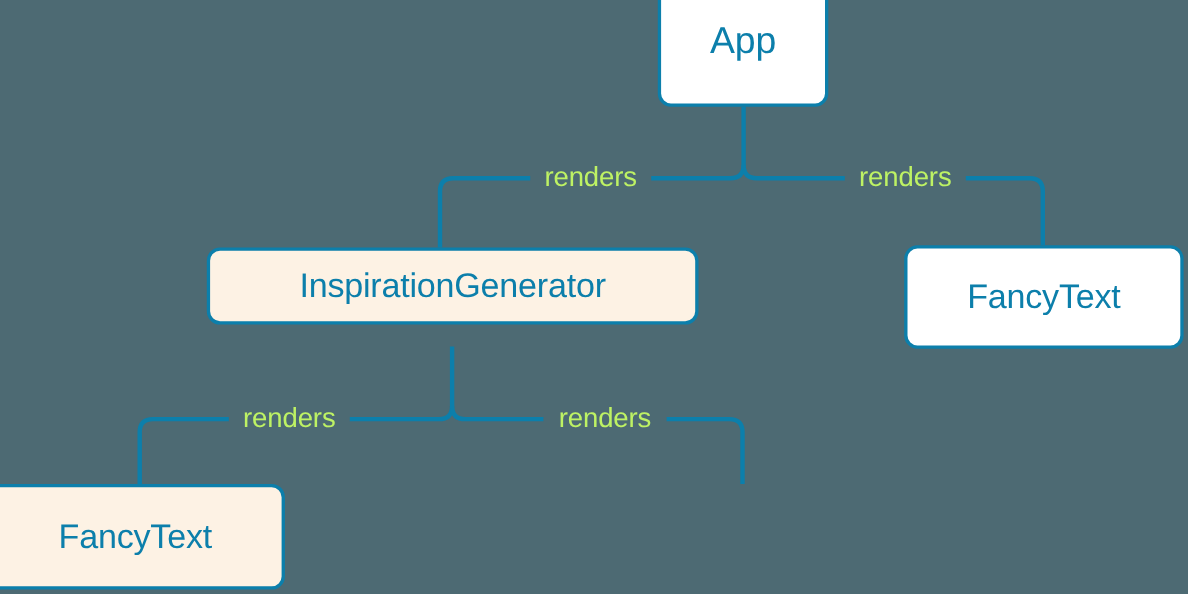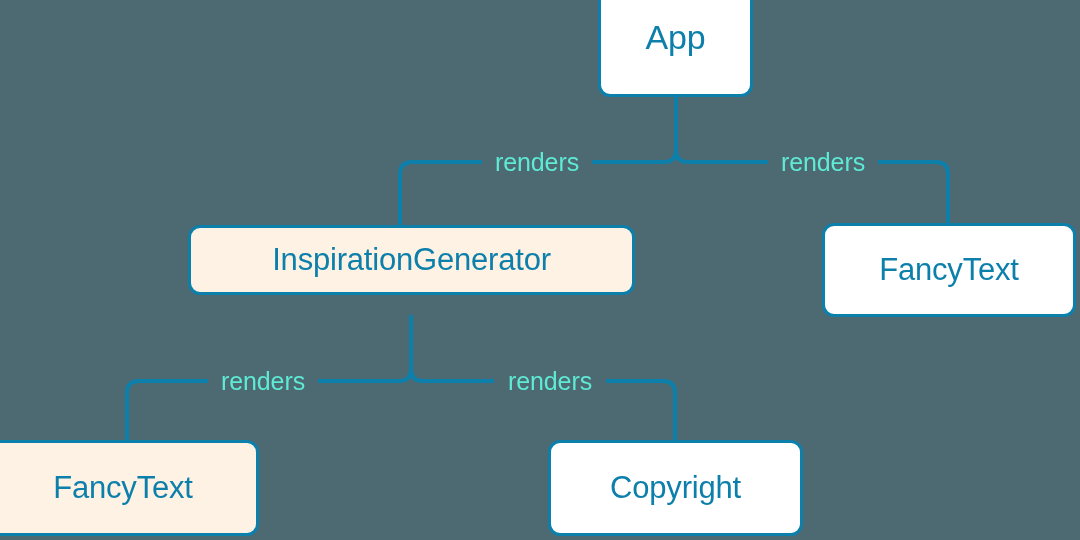--- a/index.html
+++ b/index.html
@@ -38,21 +38,21 @@
     font-family: "Liberation Sans", sans-serif;
     font-weight: 400;
     letter-spacing: -0.2px;
     white-space: nowrap;
   }
   .node.fill-white { background: #ffffff; }
   .node.fill-cream { background: #fdf2e4; }
 
   .edge-label {
     position: absolute;
-    color: #5eead4;
+    color: #bef264;
     font-family: "Liberation Sans", sans-serif;
     font-size: 25px;
     line-height: 1;
     white-space: nowrap;
     transform: translate(-50%, -50%);
     letter-spacing: -0.1px;
   }
 </style>
 </head>
 <body>
@@ -90,17 +90,14 @@
   </div>
 
   <div class="node fill-white" style="left:822px; top:223px; width:254px; height:94px; font-size:31px;">
     <span>FancyText</span>
   </div>
 
   <div class="node fill-cream" style="left:-13px; top:440px; width:272px; height:96px; font-size:31px;">
     <span>FancyText</span>
   </div>
 
-  <div class="node fill-white" style="left:548px; top:440px; width:255px; height:96px; font-size:31px;">
-    <span>Copyright</span>
-  </div>
 
 </div>
 
 </body></html>

